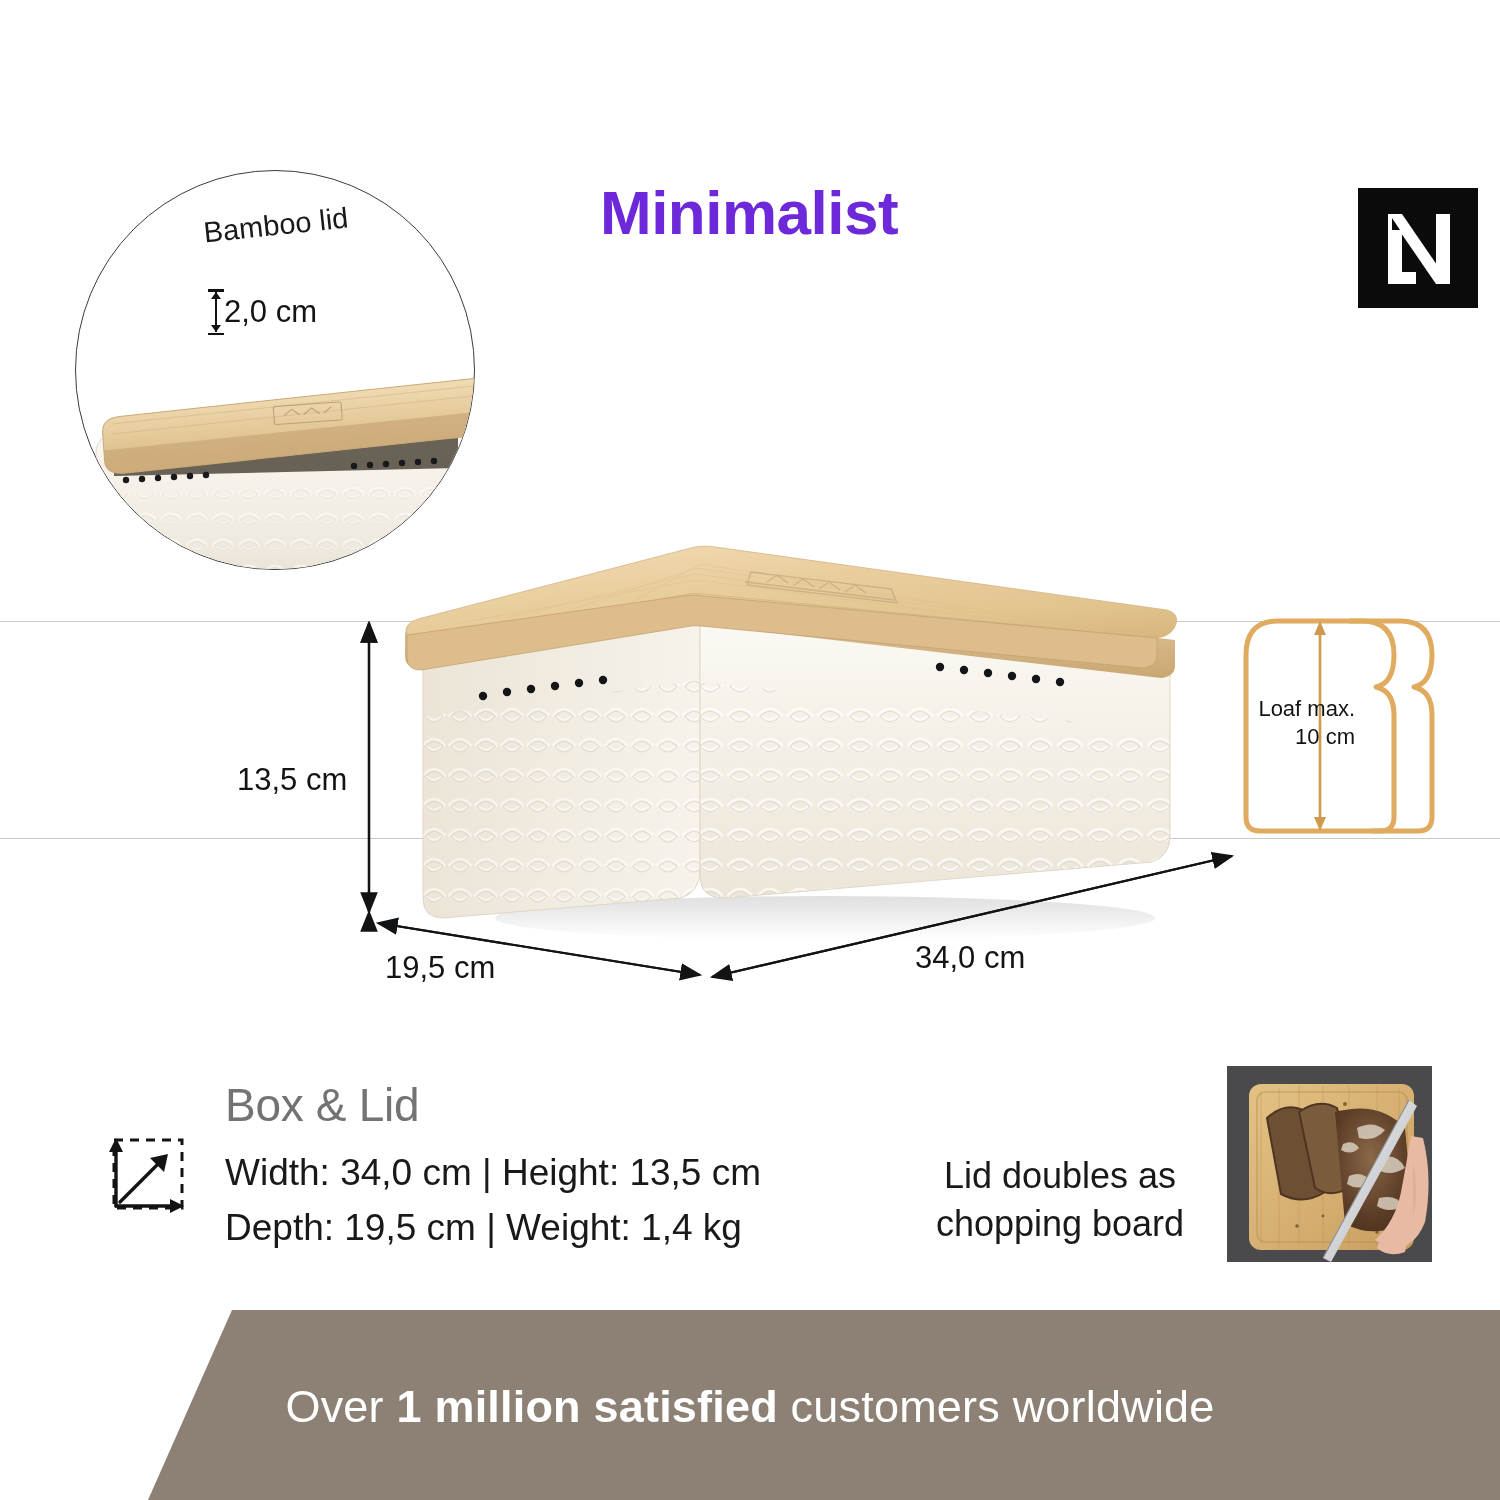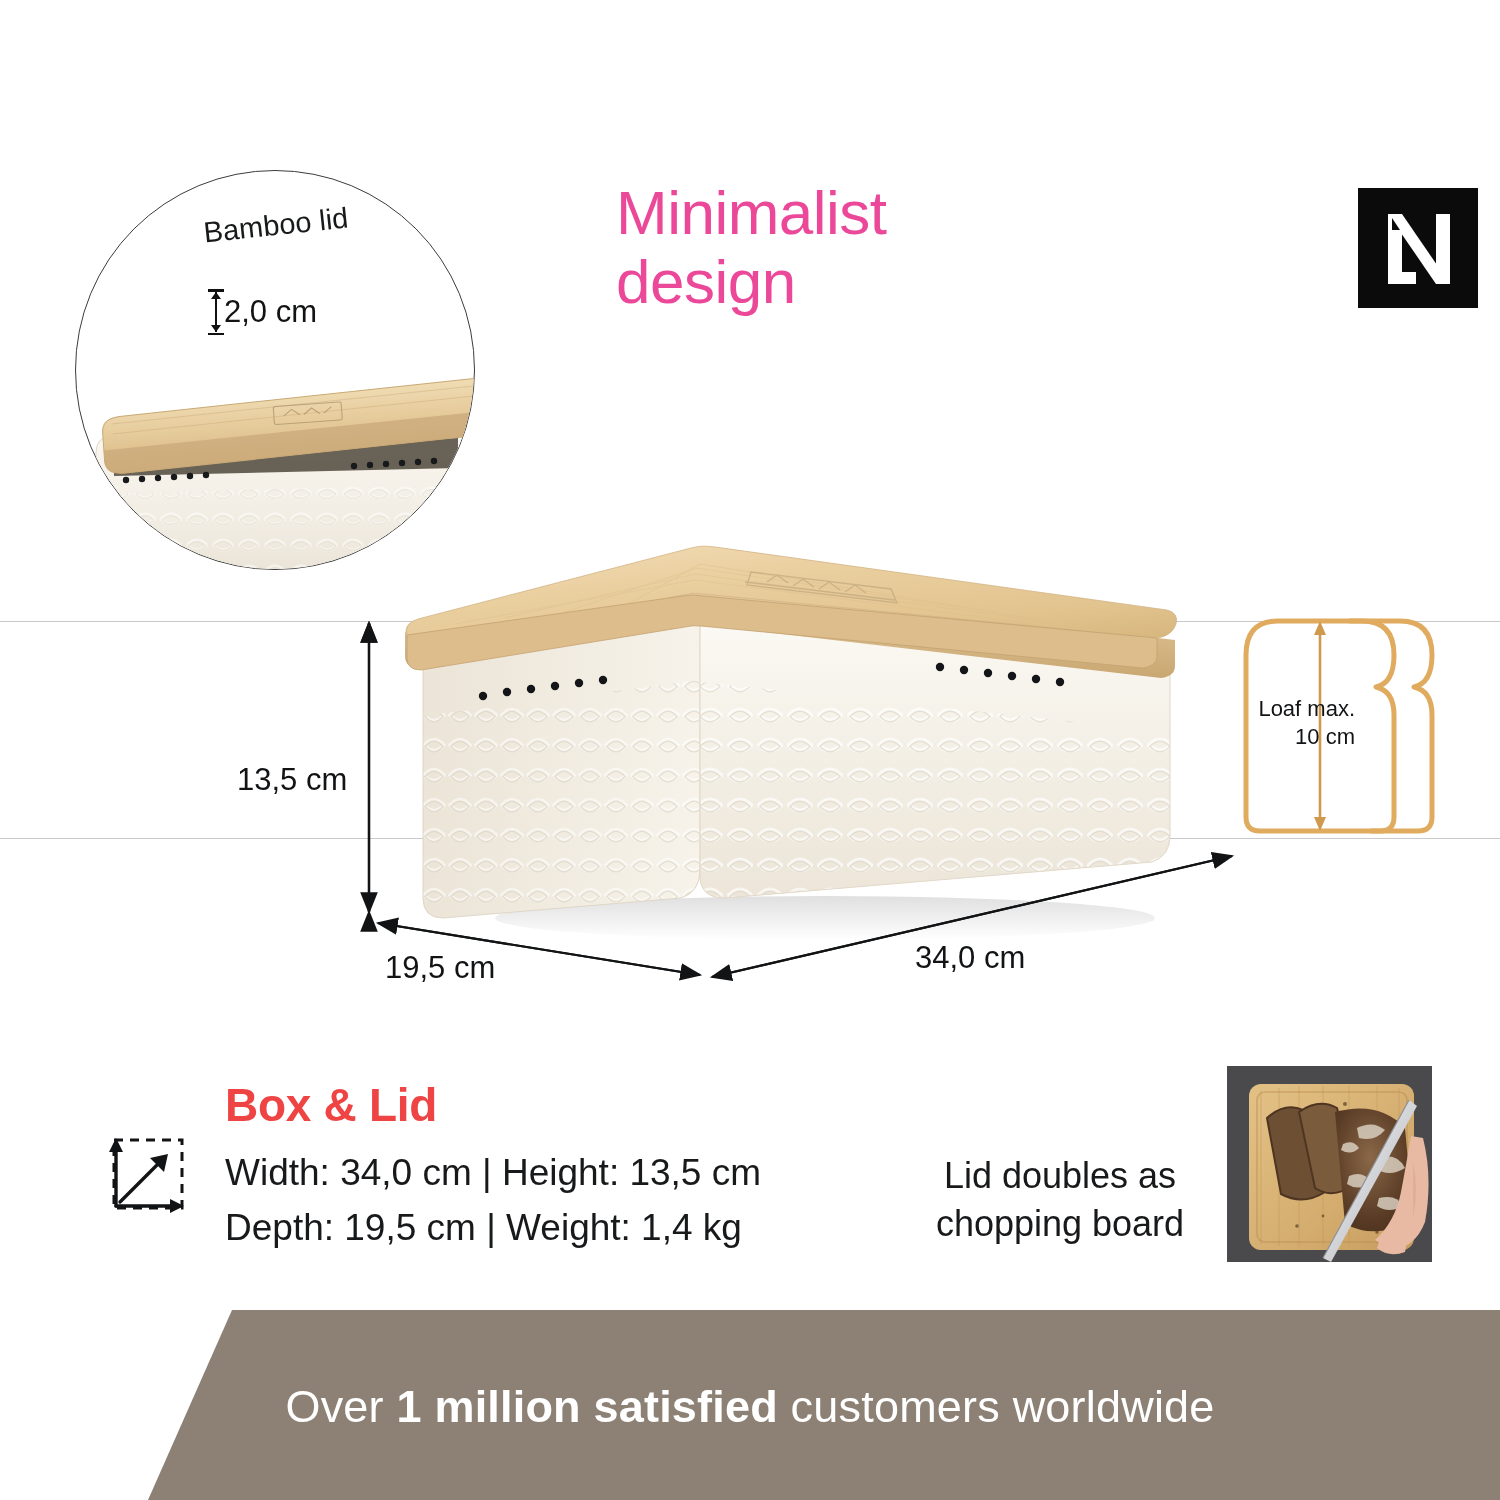--- a/index.html
+++ b/index.html
@@ -7,24 +7,23 @@
     width: 1500px; height: 1500px;
     background: #ffffff;
     font-family: "Liberation Sans", sans-serif;
     overflow: hidden;
   }
   .page { position: relative; width: 1500px; height: 1500px; background: #fff; }
 
   
   .headline {
     position: absolute; left: 600px; top: 178px; width: 700px;
-    font-size: 62px; line-height: 1.12; font-weight: 400;
-    color: #ec4899; letter-spacing: -0.5px;
+    font-size: 62px; line-height: 1.12; font-weight: 700;
+    color: #6d28d9; letter-spacing: -0.5px;
     text-align: left;
-    margin-left: 16px;
   }
   .headline .l2 { display: block; }
 
   
   .logo-box {
     position: absolute; left: 1358px; top: 188px;
     width: 120px; height: 120px; background: #0b0b0b;
   }
   .logo-box svg { position: absolute; left: 0; top: 0; }
 
@@ -86,21 +85,21 @@
   .loaf-text {
     position:absolute; left:1190px; top:695px; width:165px;
     font-size:22px; line-height:1.28; color:#111315; text-align:right;
   }
   .loaf-text .n2 { display:block; padding-left:26px; }
 
   
   .spec-icon { position:absolute; left:100px; top:1128px; width:96px; height:96px; }
   .spec-title {
     position:absolute; left:225px; top:1078px;
-    font-size:46px; font-weight:700; color:#ef4444; letter-spacing:-0.3px;
+    font-size:46px; font-weight:400; color:#737373; letter-spacing:-0.3px;
   }
   .spec-lines {
     position:absolute; left:225px; top:1146px;
     font-size:37px; line-height:1.48; color:#17191b; white-space:nowrap;
   }
 
   
   .chop-text {
     position:absolute; left:900px; top:1152px; width:320px;
     font-size:36px; line-height:1.33; color:#17191b; text-align:center;
@@ -123,21 +122,20 @@
   }
   .banner-text b { font-weight:700; }
 </style>
 </head>
 <body>
 
 <div class="page">
 
   <h1 class="headline">
     <span class="l1">Minimalist</span>
-    <span class="l2">design</span>
   </h1>
 
   <div class="logo-box">
     <svg width="120" height="120" viewBox="0 0 120 120">
       <polygon points="30,26 44,26 44,96 30,96" fill="#fff"></polygon>
       <polygon points="30,26 44,26 92,96 78,96" fill="#fff"></polygon>
       <polygon points="78,26 92,26 92,96 78,96" fill="#fff"></polygon>
       <polygon points="30,84 58,84 58,96 30,96" fill="#fff"></polygon>
       <polygon points="34,30 42,42 34,42" fill="#0b0b0b"></polygon>
     </svg>

